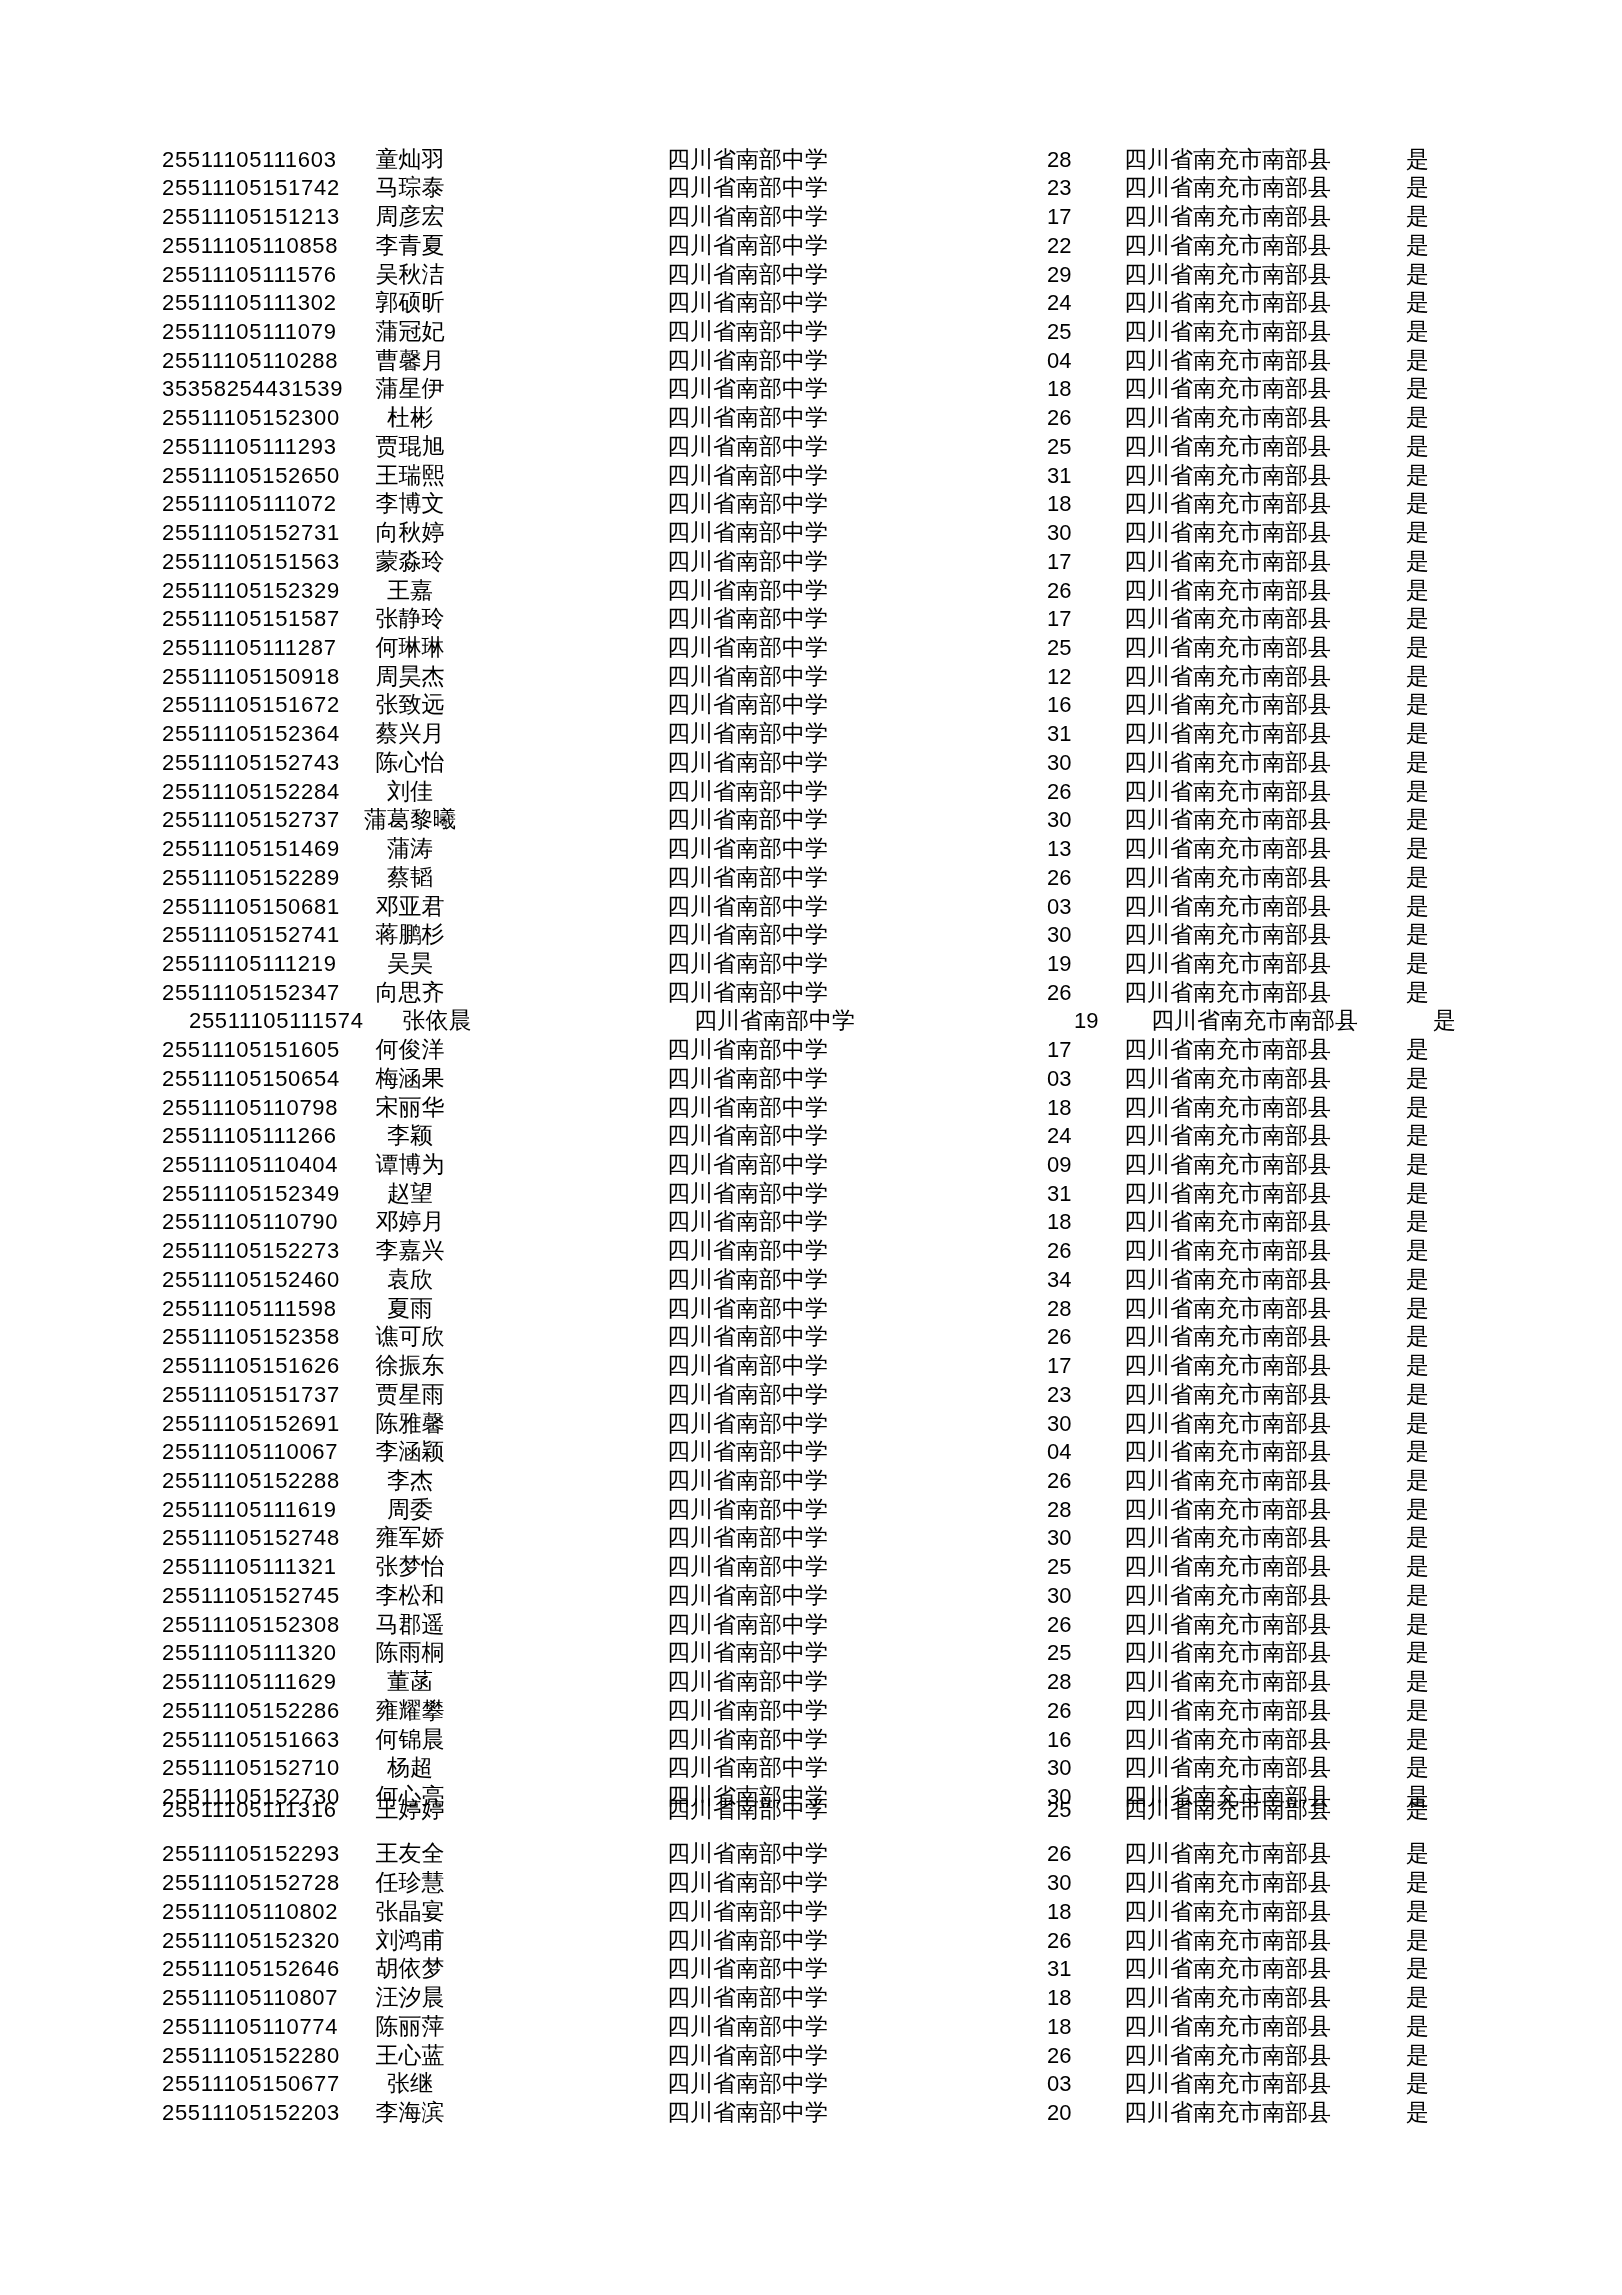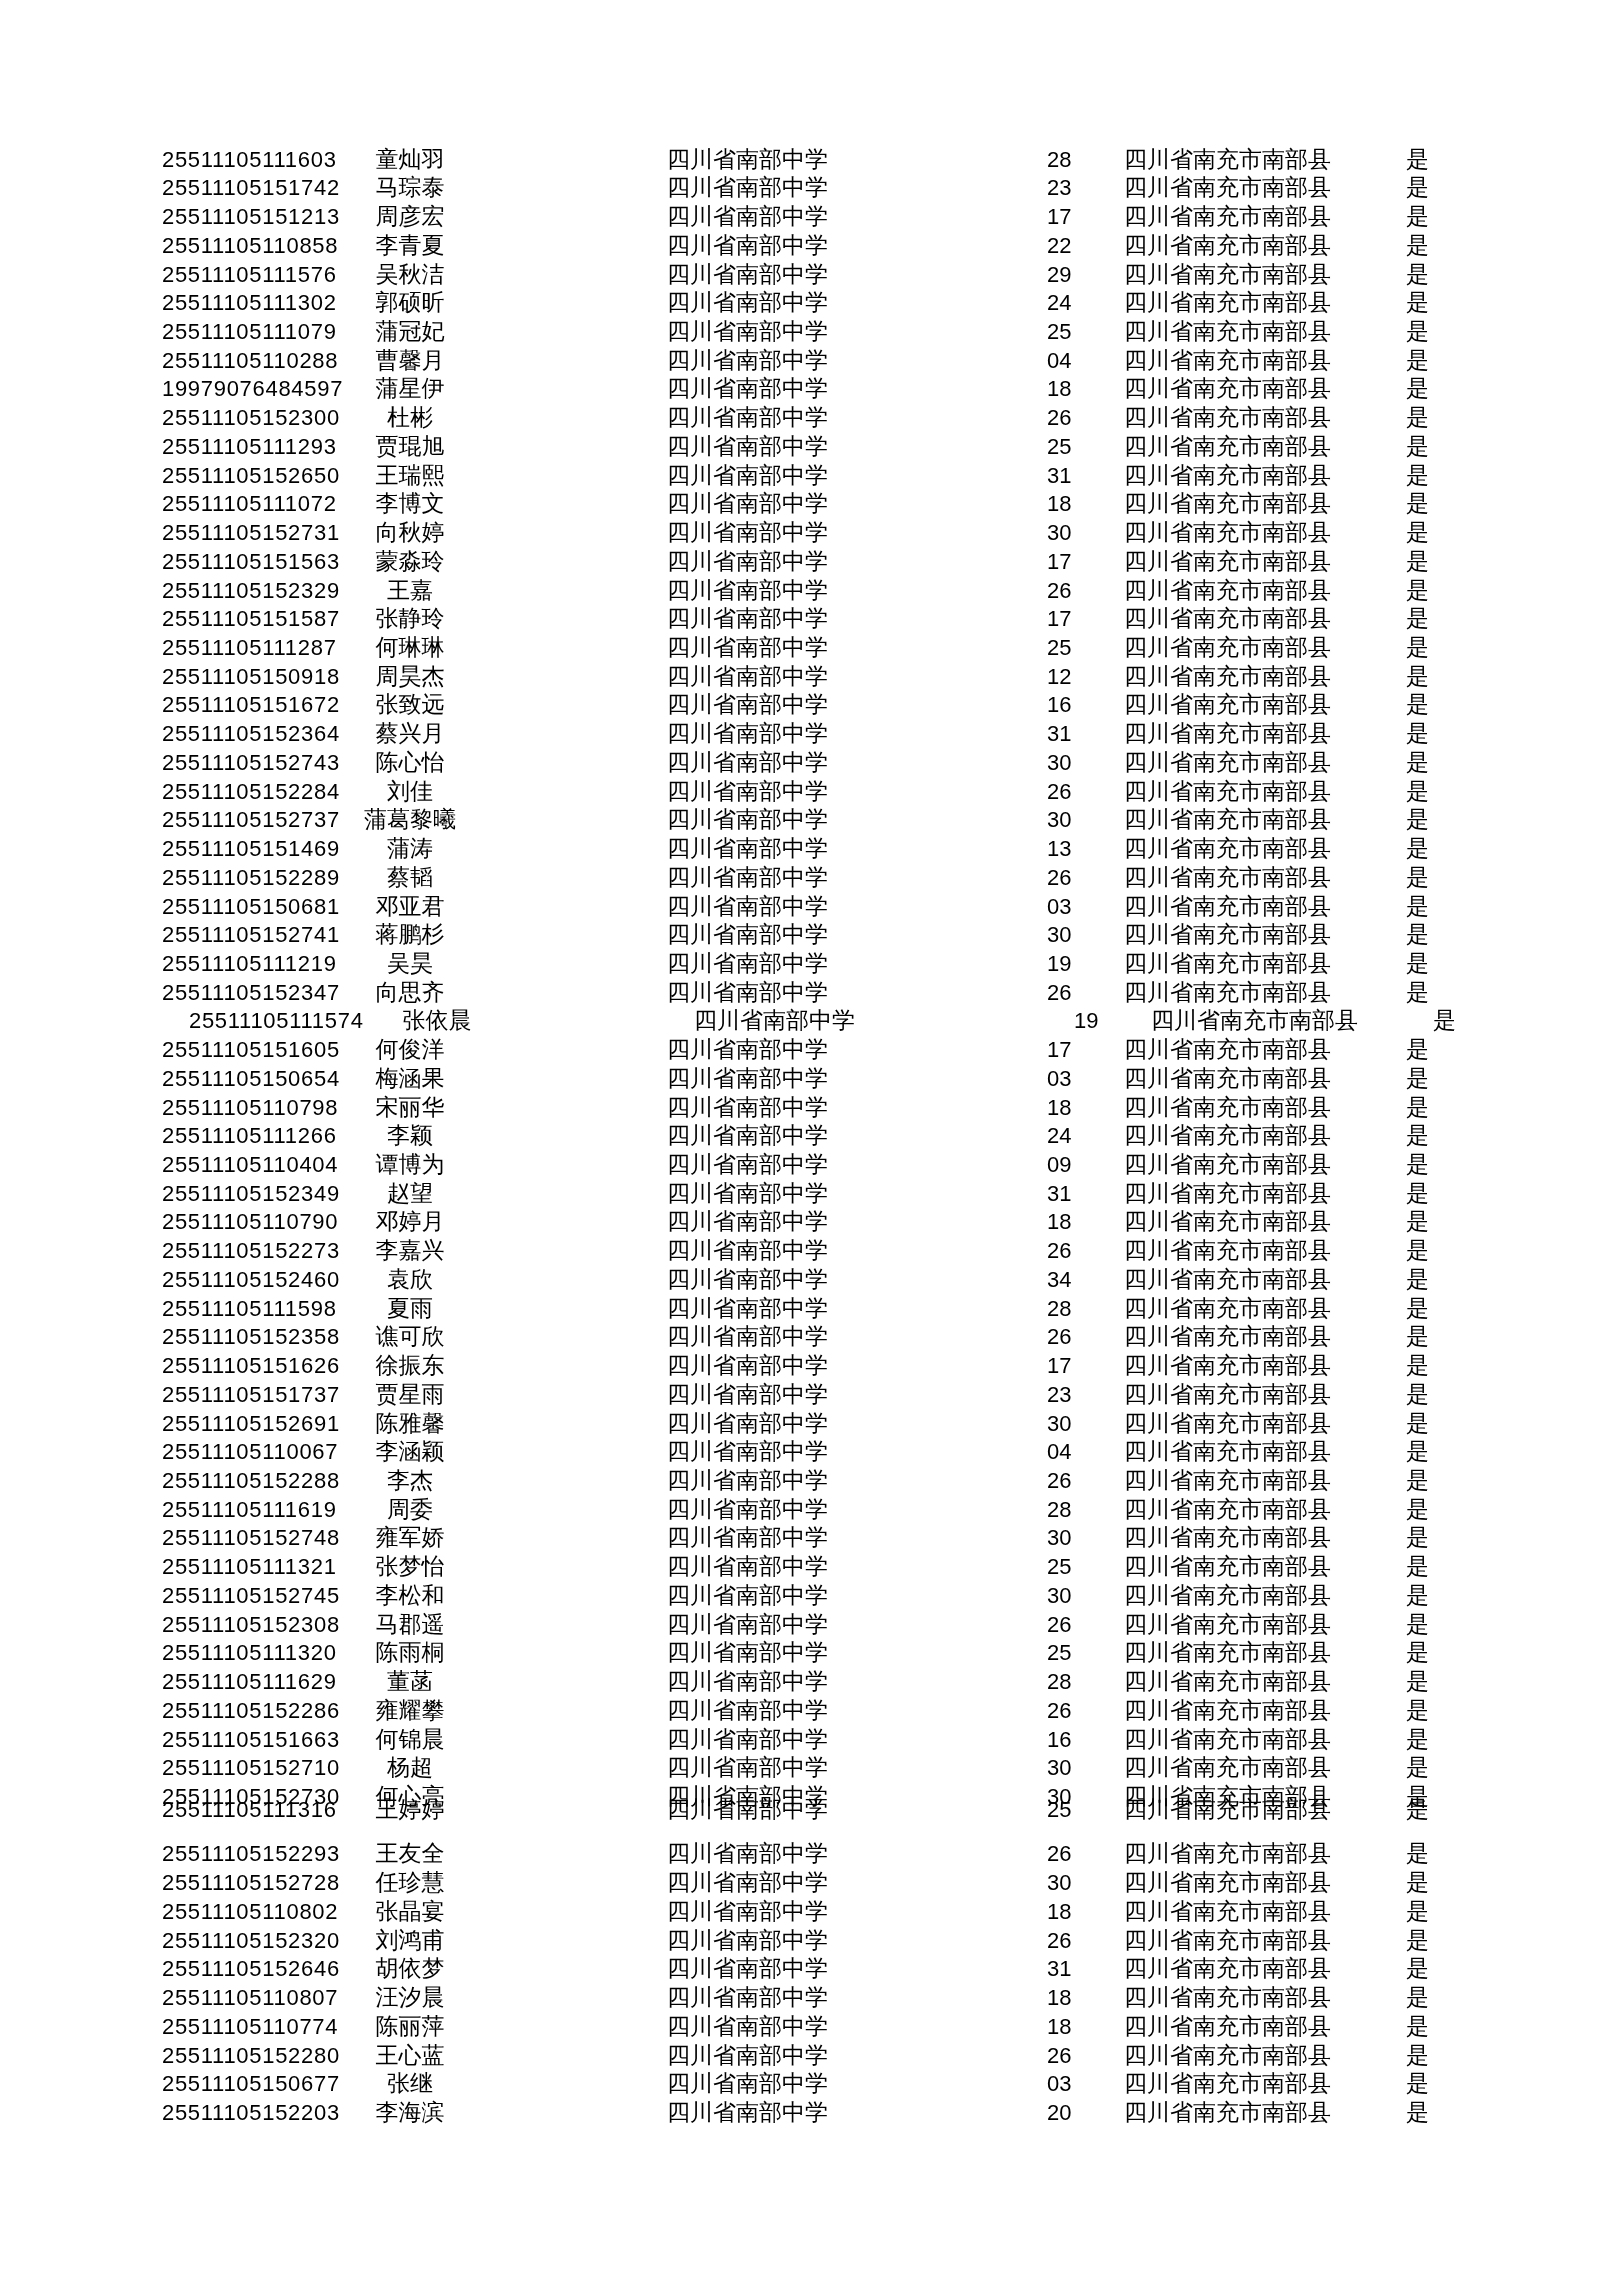--- a/index.html
+++ b/index.html
@@ -96,21 +96,21 @@
       </div>
       <div class="row" style="top: 346px;">
         <span class="cell c-id">25511105110288</span>
         <span class="cell c-name">曹馨月</span>
         <span class="cell c-school">四川省南部中学</span>
         <span class="cell c-num">04</span>
         <span class="cell c-district">四川省南充市南部县</span>
         <span class="cell c-flag">是</span>
       </div>
       <div class="row" style="top: 374px;">
-        <span class="cell c-id">19979076484597</span>
+        <span class="cell c-id">35358254431539</span>
         <span class="cell c-name">蒲星伊</span>
         <span class="cell c-school">四川省南部中学</span>
         <span class="cell c-num">18</span>
         <span class="cell c-district">四川省南充市南部县</span>
         <span class="cell c-flag">是</span>
       </div>
       <div class="row" style="top: 403px;">
         <span class="cell c-id">25511105152300</span>
         <span class="cell c-name">杜彬</span>
         <span class="cell c-school">四川省南部中学</span>

